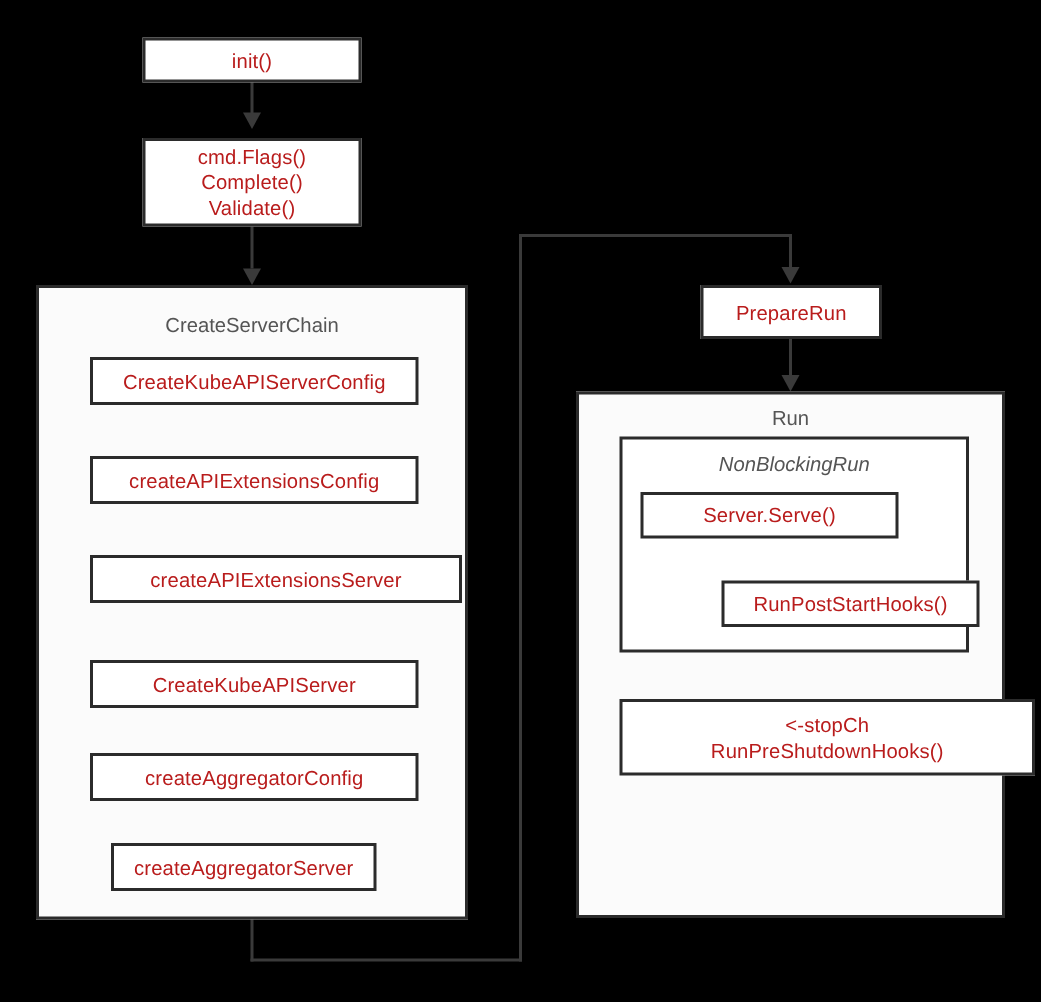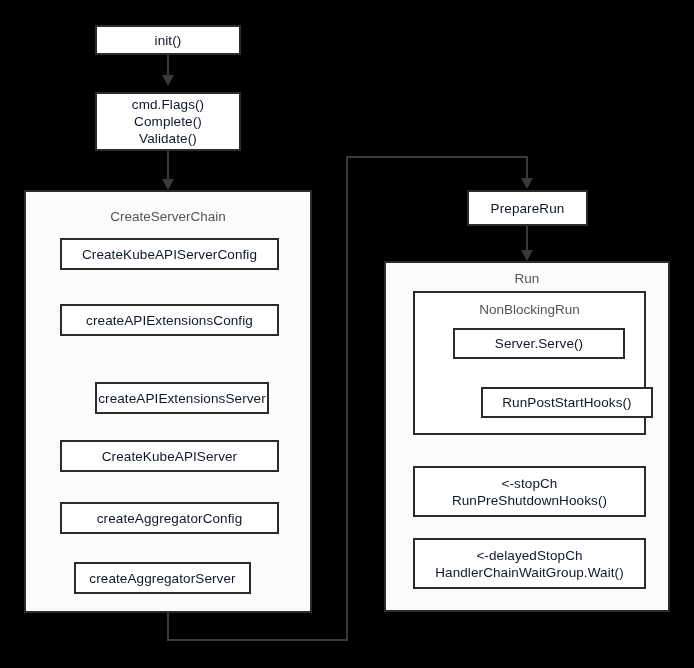--- a/index.html
+++ b/index.html
@@ -16,21 +16,21 @@
     height: 668px;
     background: #000000;
     overflow: hidden;
   }
   
   .node {
     position: absolute;
     box-sizing: border-box;
     background: #ffffff;
     border: 2px solid #2b2b2b;
-    color: #0f172a;
+    color: #b91c1c;
     font-size: 13.5px;
     line-height: 17px;
     display: flex;
     flex-direction: column;
     align-items: center;
     justify-content: center;
     text-align: center;
     white-space: pre-line;
     letter-spacing: 0.1px;
   }
@@ -123,40 +123,38 @@
 
   <div class="node" style="left:467px; top:190px; width:121px; height:36px;">PrepareRun</div>
 
   <div class="group" style="left:24px; top:190px; width:288px; height:423px;">
     <div class="group-label" style="top:16px;">CreateServerChain</div>
 
     <div class="node" style="left:34px; top:46px; width:219px; height:32px;">CreateKubeAPIServerConfig</div>
 
     <div class="node" style="left:34px; top:112px; width:219px; height:32px;">createAPIExtensionsConfig</div>
 
-    <div class="node" style="left:34px; top:190px; width:174px; height:32px;margin-left:35px;">createAPIExtensionsServer</div>
+    <div class="node" style="left:34px; top:178px; width:248px; height:32px;">createAPIExtensionsServer</div>
 
     <div class="node" style="left:34px; top:310px; width:219px; height:32px;">createAggregatorConfig</div>
 
     <div class="node" style="left:34px; top:248px; width:219px; height:32px;">CreateKubeAPIServer</div>
 
     <div class="node" style="left:48px; top:370px; width:177px; height:32px;">createAggregatorServer</div>
   </div>
 
   <div class="group" style="left:384px; top:261px; width:286px; height:351px;">
     <div class="group-label" style="top:7px;">Run</div>
 
     <div class="group nested" style="left:27px; top:28px; width:233px; height:144px;">
-      <div class="group-label" style="top:8px;">NonBlockingRun</div>
+      <div class="group-label" style="top:8px;font-style:italic;">NonBlockingRun</div>
 
-      <div class="node" style="left:38px; top:35px; width:172px; height:31px;">Server.Serve()</div>
+      <div class="node" style="left:12px; top:35px; width:172px; height:31px;">Server.Serve()</div>
 
       <div class="node" style="left:30px; top:94px; width:172px; height:31px;margin-left:36px;">RunPostStartHooks()</div>
     </div>
 
-    <div class="node" style="left:27px; top:203px; width:233px; height:51px;">&lt;-stopCh
+    <div class="node" style="left:27px; top:203px; width:277px; height:51px;">&lt;-stopCh
 RunPreShutdownHooks()</div>
 
-    <div class="node" style="left:27px; top:275px; width:233px; height:51px;">&lt;-delayedStopCh
-HandlerChainWaitGroup.Wait()</div>
   </div>
 
 </div>
 
 </body></html>

